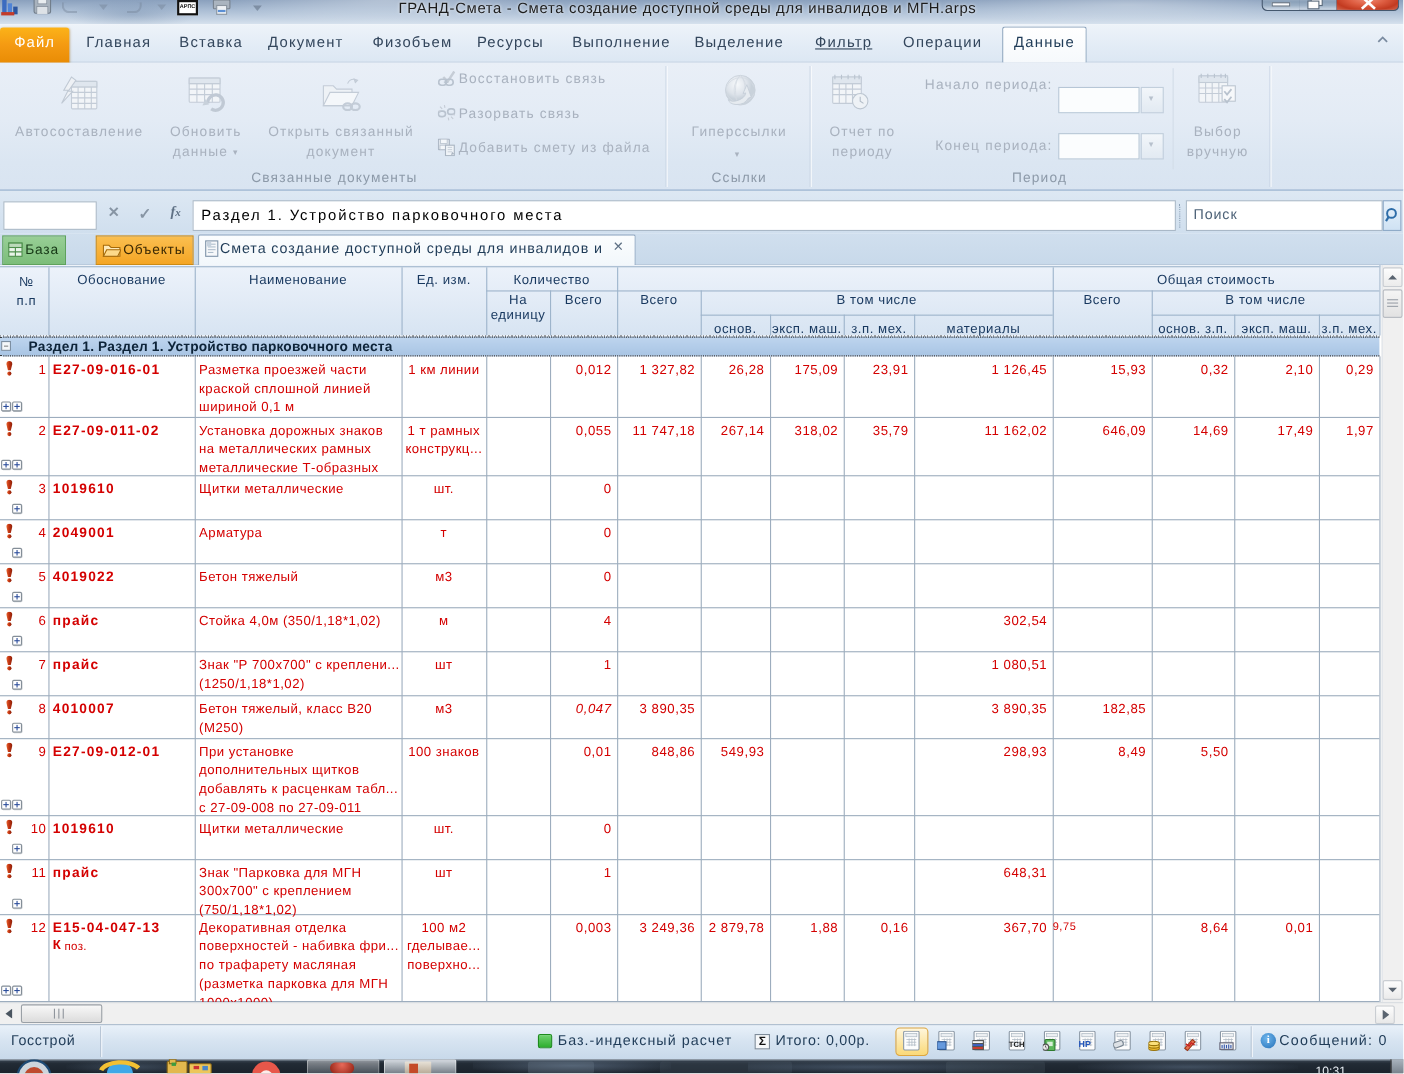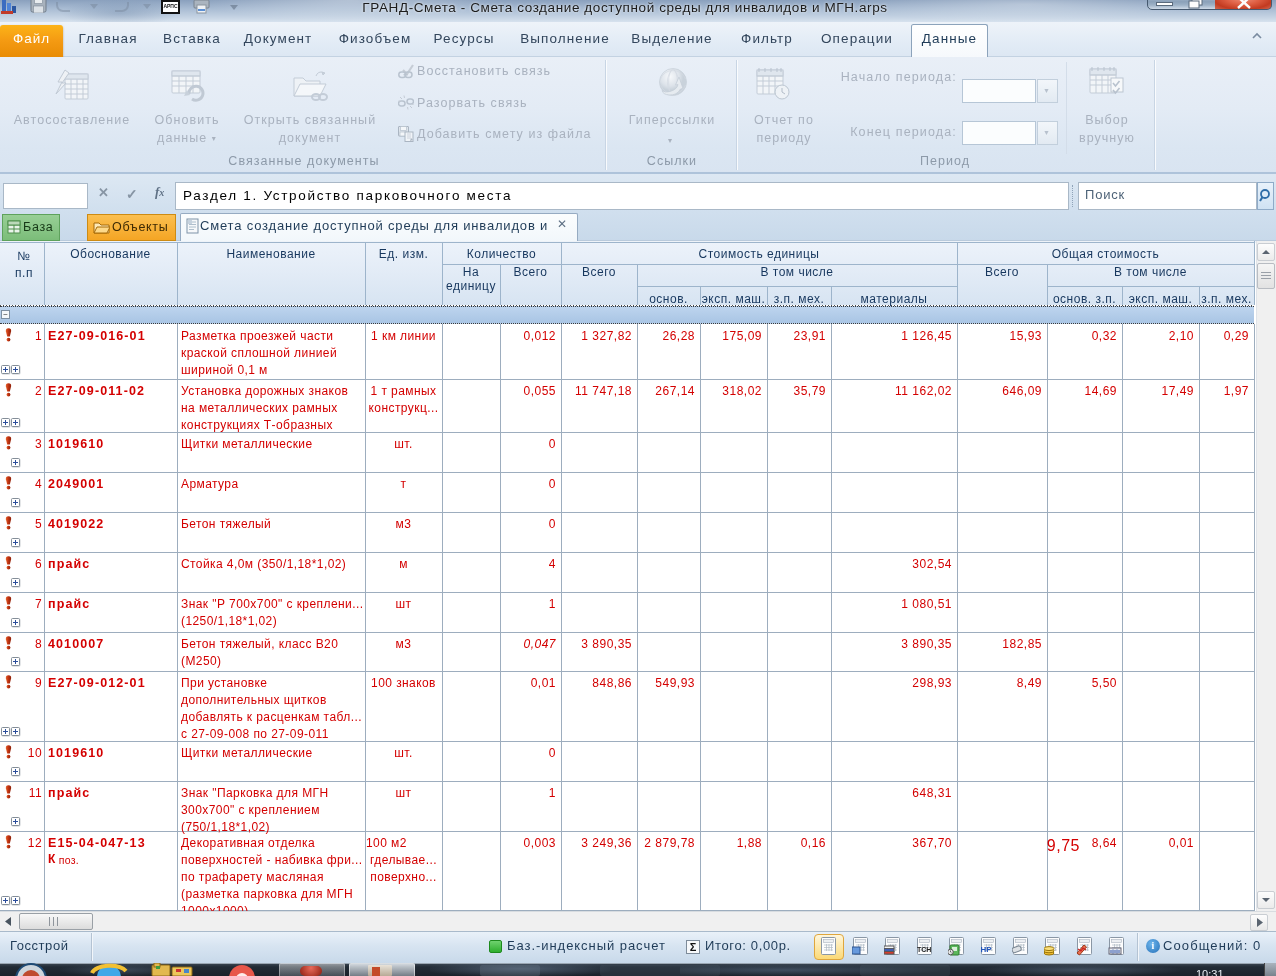--- a/index.html
+++ b/index.html
@@ -44,21 +44,21 @@
 <div style="position:absolute;left:0px;top:56px;width:1276px;height:1px;background:#c3d2e2;"></div>
 <div style="position:absolute;left:0px;top:25px;width:63px;height:32px;background:linear-gradient(180deg,#fcb318 0%,#f49a12 50%,#e98c05 100%);border-radius:3px 3px 0 0;box-shadow:0 1px 2px rgba(150,90,0,0.5);"></div>
 <div style="position:absolute;left:0px;top:31px;width:63px;height:18px;text-align:center;font-size:13.5px;letter-spacing:1px;color:#fff;">Файл</div>
 <div style="position:absolute;left:48px;top:31px;width:120px;height:18px;text-align:center;font-size:13.5px;letter-spacing:1.1px;color:#33465c;">Главная</div>
 <div style="position:absolute;left:132px;top:31px;width:120px;height:18px;text-align:center;font-size:13.5px;letter-spacing:1.1px;color:#33465c;">Вставка</div>
 <div style="position:absolute;left:218px;top:31px;width:120px;height:18px;text-align:center;font-size:13.5px;letter-spacing:1.1px;color:#33465c;">Документ</div>
 <div style="position:absolute;left:315px;top:31px;width:120px;height:18px;text-align:center;font-size:13.5px;letter-spacing:1.1px;color:#33465c;">Физобъем</div>
 <div style="position:absolute;left:404px;top:31px;width:120px;height:18px;text-align:center;font-size:13.5px;letter-spacing:1.1px;color:#33465c;">Ресурсы</div>
 <div style="position:absolute;left:505px;top:31px;width:120px;height:18px;text-align:center;font-size:13.5px;letter-spacing:1.1px;color:#33465c;">Выполнение</div>
 <div style="position:absolute;left:612px;top:31px;width:120px;height:18px;text-align:center;font-size:13.5px;letter-spacing:1.1px;color:#33465c;">Выделение</div>
-<div style="position:absolute;left:707px;top:31px;width:120px;height:18px;text-align:center;font-size:13.5px;letter-spacing:1.1px;color:#33465c;">Фильтр</div>
+<div style="position:absolute;left:707px;top:31px;width:120px;height:18px;text-align:center;font-size:13.5px;letter-spacing:1.1px;color:#33465c;text-decoration:underline;">Фильтр</div>
 <div style="position:absolute;left:797px;top:31px;width:120px;height:18px;text-align:center;font-size:13.5px;letter-spacing:1.1px;color:#33465c;">Операции</div>
 <div style="position:absolute;left:911px;top:24px;width:77px;height:33px;background:linear-gradient(180deg,#ffffff 0%,#f6f9fc 100%);border:1px solid #8ca3bb;border-bottom:none;border-radius:2.5px 2.5px 0 0;"></div>
 <div style="position:absolute;left:911px;top:31px;width:77px;height:18px;text-align:center;font-size:13.5px;letter-spacing:1.1px;color:#1f3b57;">Данные</div>
 <svg style="position:absolute;left:1250px;top:30px" width="14" height="10" viewBox="0 0 14 10">
       <path d="M3 8 L7 4 L11 8" fill="none" stroke="#7a8ba0" stroke-width="1.6"></path>
     </svg>
 <div style="position:absolute;left:0px;top:57px;width:1276px;height:116px;background:linear-gradient(180deg,#e9eff7 0%,#e3ebf5 45%,#dbe6f2 78%,#d9e4f1 100%);"></div>
 <div style="position:absolute;left:0px;top:172px;width:1276px;height:2px;background:#aec3da;"></div>
 <div style="position:absolute;left:605px;top:60px;width:1px;height:110px;background:#c8d5e4;"></div>
 <div style="position:absolute;left:606px;top:60px;width:1px;height:110px;background:rgba(255,255,255,0.8);"></div>
@@ -232,21 +232,20 @@
 <div style="position:absolute;left:1047px;top:264px;width:1px;height:41px;background:#9db4cb;"></div>
 <div style="position:absolute;left:1122px;top:286px;width:1px;height:19px;background:#9db4cb;"></div>
 <div style="position:absolute;left:1199px;top:286px;width:1px;height:19px;background:#9db4cb;"></div>
 <div style="position:absolute;left:1254px;top:241px;width:1px;height:64px;background:#9db4cb;"></div>
 <div style="position:absolute;left:0px;top:305px;width:1254px;height:1px;background-image:repeating-linear-gradient(90deg,#4a4a4a 0 1px,transparent 1px 3px);"></div>
 <div style="position:absolute;left:6px;top:248px;width:36px;height:34px;font-size:12px;letter-spacing:0.5px;text-align:center;color:#17375e;"><span style="line-height:1.4">№<br>п.п</span></div>
 <div style="position:absolute;left:44px;top:248px;width:133px;height:15px;text-align:center;font-size:12px;letter-spacing:0.5px;color:#17375e;white-space:nowrap;overflow:visible;">Обоснование</div>
 <div style="position:absolute;left:177px;top:248px;width:188px;height:15px;text-align:center;font-size:12px;letter-spacing:0.5px;color:#17375e;white-space:nowrap;overflow:visible;">Наименование</div>
 <div style="position:absolute;left:365px;top:248px;width:77px;height:15px;text-align:center;font-size:12px;letter-spacing:0.5px;color:#17375e;white-space:nowrap;overflow:visible;">Ед. изм.</div>
 <div style="position:absolute;left:442px;top:248px;width:119px;height:15px;text-align:center;font-size:12px;letter-spacing:0.5px;color:#17375e;white-space:nowrap;overflow:visible;">Количество</div>
-<div style="position:absolute;left:561px;top:248px;width:396px;height:15px;text-align:center;font-size:12px;letter-spacing:0.5px;color:#17375e;white-space:nowrap;overflow:visible;">Стоимость единицы</div>
 <div style="position:absolute;left:957px;top:248px;width:297px;height:15px;text-align:center;font-size:12px;letter-spacing:0.5px;color:#17375e;white-space:nowrap;overflow:visible;">Общая стоимость</div>
 <div style="position:absolute;left:444px;top:266px;width:54px;height:32px;text-align:center;font-size:12px;letter-spacing:0.5px;color:#17375e;">На<br>единицу</div>
 <div style="position:absolute;left:500px;top:266px;width:61px;height:15px;text-align:center;font-size:12px;letter-spacing:0.5px;color:#17375e;white-space:nowrap;overflow:visible;">Всего</div>
 <div style="position:absolute;left:561px;top:266px;width:76px;height:15px;text-align:center;font-size:12px;letter-spacing:0.5px;color:#17375e;white-space:nowrap;overflow:visible;">Всего</div>
 <div style="position:absolute;left:637px;top:266px;width:320px;height:15px;text-align:center;font-size:12px;letter-spacing:0.5px;color:#17375e;white-space:nowrap;overflow:visible;">В том числе</div>
 <div style="position:absolute;left:957px;top:266px;width:90px;height:15px;text-align:center;font-size:12px;letter-spacing:0.5px;color:#17375e;white-space:nowrap;overflow:visible;">Всего</div>
 <div style="position:absolute;left:1047px;top:266px;width:207px;height:15px;text-align:center;font-size:12px;letter-spacing:0.5px;color:#17375e;white-space:nowrap;overflow:visible;">В том числе</div>
 <div style="position:absolute;left:637px;top:293px;width:63px;height:15px;text-align:center;font-size:12px;letter-spacing:0.5px;color:#17375e;white-space:nowrap;overflow:visible;">основ.</div>
 <div style="position:absolute;left:700px;top:293px;width:67px;height:15px;text-align:center;font-size:12px;letter-spacing:0.5px;color:#17375e;white-space:nowrap;overflow:visible;">эксп. маш.</div>
 <div style="position:absolute;left:767px;top:293px;width:64px;height:15px;text-align:center;font-size:12px;letter-spacing:0.5px;color:#17375e;white-space:nowrap;overflow:visible;">з.п. мех.</div>
@@ -264,20 +263,21 @@
 <div style="position:absolute;left:700px;top:324px;width:1px;height:587px;background:#9dadbe;"></div>
 <div style="position:absolute;left:767px;top:324px;width:1px;height:587px;background:#9dadbe;"></div>
 <div style="position:absolute;left:831px;top:324px;width:1px;height:587px;background:#9dadbe;"></div>
 <div style="position:absolute;left:957px;top:324px;width:1px;height:587px;background:#9dadbe;"></div>
 <div style="position:absolute;left:1047px;top:324px;width:1px;height:587px;background:#9dadbe;"></div>
 <div style="position:absolute;left:1122px;top:324px;width:1px;height:587px;background:#9dadbe;"></div>
 <div style="position:absolute;left:1199px;top:324px;width:1px;height:587px;background:#9dadbe;"></div>
 <div style="position:absolute;left:1254px;top:324px;width:1px;height:587px;background:#9dadbe;"></div>
 <div style="position:absolute;left:0px;top:306px;width:1254px;height:18px;background:linear-gradient(180deg,#bdd4ee,#a9c5e4);border-top:1px dotted #3a3a3a;border-bottom:1px dotted #3a3a3a;"></div>
 <div style="position:absolute;left:1px;top:310px;width:9px;height:9px;background:#f4f7fa;border:1px solid #7d8fa2;font-size:8px;color:#333;text-align:center;"><span style="position:relative;top:-1.5px">−</span></div>
+<div style="position:absolute;left:26px;top:307.5px;width:700px;height:15px;font-size:12.5px;font-weight:bold;letter-spacing:0.15px;color:#0d2338;white-space:nowrap;">Раздел 1. Раздел 1. Устройство парковочного места</div>
 <div style="position:absolute;left:0px;top:379px;width:1254px;height:1px;background:#9dadbe;"></div>
 <svg style="position:absolute;left:5px;top:328px" width="7" height="14" viewBox="0 0 7 14">
       <defs>
         <linearGradient id="xg" x1="0" y1="0" x2="1" y2="0">
           <stop offset="0%" stop-color="#e8642e"></stop>
           <stop offset="45%" stop-color="#c03412"></stop>
           <stop offset="100%" stop-color="#8e2008"></stop>
         </linearGradient>
       </defs>
       <path d="M3.5 0.2 C5.5 0.2 6.4 1.4 6.1 3.2 L4.8 8.6 L2.2 8.6 L0.9 3.2 C0.6 1.4 1.5 0.2 3.5 0.2 Z" fill="url(#xg)"></path>
@@ -320,21 +320,21 @@
 <div style="position:absolute;left:1px;top:418px;width:9px;height:9px;background:#fff;border:1px solid #848e98;border-radius:1.5px;box-shadow:0.5px 0.5px 0 rgba(120,130,140,0.4);"></div>
 <div style="position:absolute;left:3px;top:421.5px;width:5px;height:1px;background:#2b4d9b;"></div>
 <div style="position:absolute;left:5px;top:419.5px;width:1px;height:5px;background:#2b4d9b;"></div>
 <div style="position:absolute;left:11px;top:418px;width:9px;height:9px;background:#fff;border:1px solid #848e98;border-radius:1.5px;box-shadow:0.5px 0.5px 0 rgba(120,130,140,0.4);"></div>
 <div style="position:absolute;left:13px;top:421.5px;width:5px;height:1px;background:#2b4d9b;"></div>
 <div style="position:absolute;left:15px;top:419.5px;width:1px;height:5px;background:#2b4d9b;"></div>
 <div style="position:absolute;left:14px;top:385px;width:28px;height:15px;text-align:right;font-size:12px;letter-spacing:0.4px;color:#d40000;">2</div>
 <div style="position:absolute;left:48px;top:383.5px;width:127px;height:15px;font-size:12.5px;font-weight:bold;letter-spacing:1.1px;color:#d40000;white-space:nowrap;">Е27-09-011-02</div>
 <div style="position:absolute;left:181px;top:385px;width:183px;height:15px;font-size:12px;letter-spacing:0.42px;color:#d40000;white-space:nowrap;overflow:hidden;">Установка дорожных знаков</div>
 <div style="position:absolute;left:181px;top:402px;width:183px;height:15px;font-size:12px;letter-spacing:0.42px;color:#d40000;white-space:nowrap;overflow:hidden;">на металлических рамных</div>
-<div style="position:absolute;left:181px;top:419px;width:183px;height:15px;font-size:12px;letter-spacing:0.42px;color:#d40000;white-space:nowrap;overflow:hidden;">конструкциях Т-образных</div>
+<div style="position:absolute;left:181px;top:419px;width:183px;height:15px;font-size:12px;letter-spacing:0.42px;color:#d40000;white-space:nowrap;overflow:hidden;">металлические Т-образных</div>
 <div style="position:absolute;left:366px;top:385px;width:75px;height:15px;text-align:center;font-size:12px;letter-spacing:0.42px;color:#d40000;white-space:nowrap;">1 т рамных</div>
 <div style="position:absolute;left:366px;top:402px;width:75px;height:15px;text-align:center;font-size:12px;letter-spacing:0.42px;color:#d40000;white-space:nowrap;">конструкц...</div>
 <div style="position:absolute;left:500px;top:385px;width:56px;height:15px;text-align:right;font-size:12px;letter-spacing:0.5px;color:#d40000;white-space:nowrap;">0,055</div>
 <div style="position:absolute;left:561px;top:385px;width:71px;height:15px;text-align:right;font-size:12px;letter-spacing:0.5px;color:#d40000;white-space:nowrap;">11 747,18</div>
 <div style="position:absolute;left:637px;top:385px;width:58px;height:15px;text-align:right;font-size:12px;letter-spacing:0.5px;color:#d40000;white-space:nowrap;">267,14</div>
 <div style="position:absolute;left:700px;top:385px;width:62px;height:15px;text-align:right;font-size:12px;letter-spacing:0.5px;color:#d40000;white-space:nowrap;">318,02</div>
 <div style="position:absolute;left:767px;top:385px;width:59px;height:15px;text-align:right;font-size:12px;letter-spacing:0.5px;color:#d40000;white-space:nowrap;">35,79</div>
 <div style="position:absolute;left:831px;top:385px;width:121px;height:15px;text-align:right;font-size:12px;letter-spacing:0.5px;color:#d40000;white-space:nowrap;">11 162,02</div>
 <div style="position:absolute;left:957px;top:385px;width:85px;height:15px;text-align:right;font-size:12px;letter-spacing:0.5px;color:#d40000;white-space:nowrap;">646,09</div>
 <div style="position:absolute;left:1047px;top:385px;width:70px;height:15px;text-align:right;font-size:12px;letter-spacing:0.5px;color:#d40000;white-space:nowrap;">14,69</div>
@@ -560,30 +560,30 @@
 <div style="position:absolute;left:13px;top:899.5px;width:5px;height:1px;background:#2b4d9b;"></div>
 <div style="position:absolute;left:15px;top:897.5px;width:1px;height:5px;background:#2b4d9b;"></div>
 <div style="position:absolute;left:14px;top:837px;width:28px;height:15px;text-align:right;font-size:12px;letter-spacing:0.4px;color:#d40000;">12</div>
 <div style="position:absolute;left:48px;top:835.5px;width:127px;height:15px;font-size:12.5px;font-weight:bold;letter-spacing:1.1px;color:#d40000;white-space:nowrap;">Е15-04-047-13</div>
 <div style="position:absolute;left:48px;top:852.5px;width:127px;height:15px;font-size:12px;font-weight:bold;color:#d40000;white-space:nowrap;">К <span style="font-size:10.5px;font-weight:normal;letter-spacing:0.3px;position:relative;top:1px">поз.</span></div>
 <div style="position:absolute;left:181px;top:837px;width:183px;height:15px;font-size:12px;letter-spacing:0.42px;color:#d40000;white-space:nowrap;overflow:hidden;">Декоративная отделка</div>
 <div style="position:absolute;left:181px;top:854px;width:183px;height:15px;font-size:12px;letter-spacing:0.42px;color:#d40000;white-space:nowrap;overflow:hidden;">поверхностей - набивка фри...</div>
 <div style="position:absolute;left:181px;top:871px;width:183px;height:15px;font-size:12px;letter-spacing:0.42px;color:#d40000;white-space:nowrap;overflow:hidden;">по трафарету масляная</div>
 <div style="position:absolute;left:181px;top:888px;width:183px;height:15px;font-size:12px;letter-spacing:0.42px;color:#d40000;white-space:nowrap;overflow:hidden;">(разметка парковка для МГН</div>
 <div style="position:absolute;left:181px;top:905px;width:183px;height:15px;font-size:12px;letter-spacing:0.42px;color:#d40000;white-space:nowrap;overflow:hidden;">1000х1000)</div>
-<div style="position:absolute;left:366px;top:837px;width:75px;height:15px;font-size:12px;letter-spacing:0.42px;color:#d40000;white-space:nowrap;">100 м2</div>
+<div style="position:absolute;left:366px;top:837px;width:75px;height:15px;text-align:center;font-size:12px;letter-spacing:0.42px;color:#d40000;white-space:nowrap;">100 м2</div>
 <div style="position:absolute;left:366px;top:854px;width:75px;height:15px;text-align:center;font-size:12px;letter-spacing:0.42px;color:#d40000;white-space:nowrap;">гделывае...</div>
 <div style="position:absolute;left:366px;top:871px;width:75px;height:15px;text-align:center;font-size:12px;letter-spacing:0.42px;color:#d40000;white-space:nowrap;">поверхно...</div>
 <div style="position:absolute;left:500px;top:837px;width:56px;height:15px;text-align:right;font-size:12px;letter-spacing:0.5px;color:#d40000;white-space:nowrap;">0,003</div>
 <div style="position:absolute;left:561px;top:837px;width:71px;height:15px;text-align:right;font-size:12px;letter-spacing:0.5px;color:#d40000;white-space:nowrap;">3 249,36</div>
 <div style="position:absolute;left:637px;top:837px;width:58px;height:15px;text-align:right;font-size:12px;letter-spacing:0.5px;color:#d40000;white-space:nowrap;">2 879,78</div>
 <div style="position:absolute;left:700px;top:837px;width:62px;height:15px;text-align:right;font-size:12px;letter-spacing:0.5px;color:#d40000;white-space:nowrap;">1,88</div>
 <div style="position:absolute;left:767px;top:837px;width:59px;height:15px;text-align:right;font-size:12px;letter-spacing:0.5px;color:#d40000;white-space:nowrap;">0,16</div>
 <div style="position:absolute;left:831px;top:837px;width:121px;height:15px;text-align:right;font-size:12px;letter-spacing:0.5px;color:#d40000;white-space:nowrap;">367,70</div>
-<div style="position:absolute;left:957px;top:837px;width:85px;height:15px;text-align:right;font-size:16px;letter-spacing:0.5px;color:#d40000;white-space:nowrap;margin-left:38px;">9,75</div>
+<div style="position:absolute;left:957px;top:837px;width:85px;height:15px;font-size:10px;letter-spacing:0.5px;color:#d40000;white-space:nowrap;">9,75</div>
 <div style="position:absolute;left:1047px;top:837px;width:70px;height:15px;text-align:right;font-size:12px;letter-spacing:0.5px;color:#d40000;white-space:nowrap;">8,64</div>
 <div style="position:absolute;left:1122px;top:837px;width:72px;height:15px;text-align:right;font-size:12px;letter-spacing:0.5px;color:#d40000;white-space:nowrap;">0,01</div>
 <div style="position:absolute;left:1256px;top:241px;width:20px;height:670px;background:#f0f0f0;border-left:1px solid #dfe3e8;"></div>
 <div style="position:absolute;left:1257px;top:243px;width:18px;height:18px;background:linear-gradient(180deg,#fdfdfd,#ebebeb);border:1px solid #c9cdd2;border-radius:2px;"></div>
 <svg style="position:absolute;left:1261px;top:249px" width="10" height="6" viewBox="0 0 10 6">
       <path d="M1 5 L5 1 L9 5 Z" fill="#5a6470"></path>
     </svg>
 <div style="position:absolute;left:1257px;top:263px;width:18px;height:26px;background:linear-gradient(180deg,#f5f5f5,#e2e2e2);border:1px solid #b8bcc2;border-radius:2px;"></div>
 <div style="position:absolute;left:1261px;top:272px;width:10px;height:1px;background:#9aa0a8;"></div>
 <div style="position:absolute;left:1261px;top:275px;width:10px;height:1px;background:#9aa0a8;"></div>

